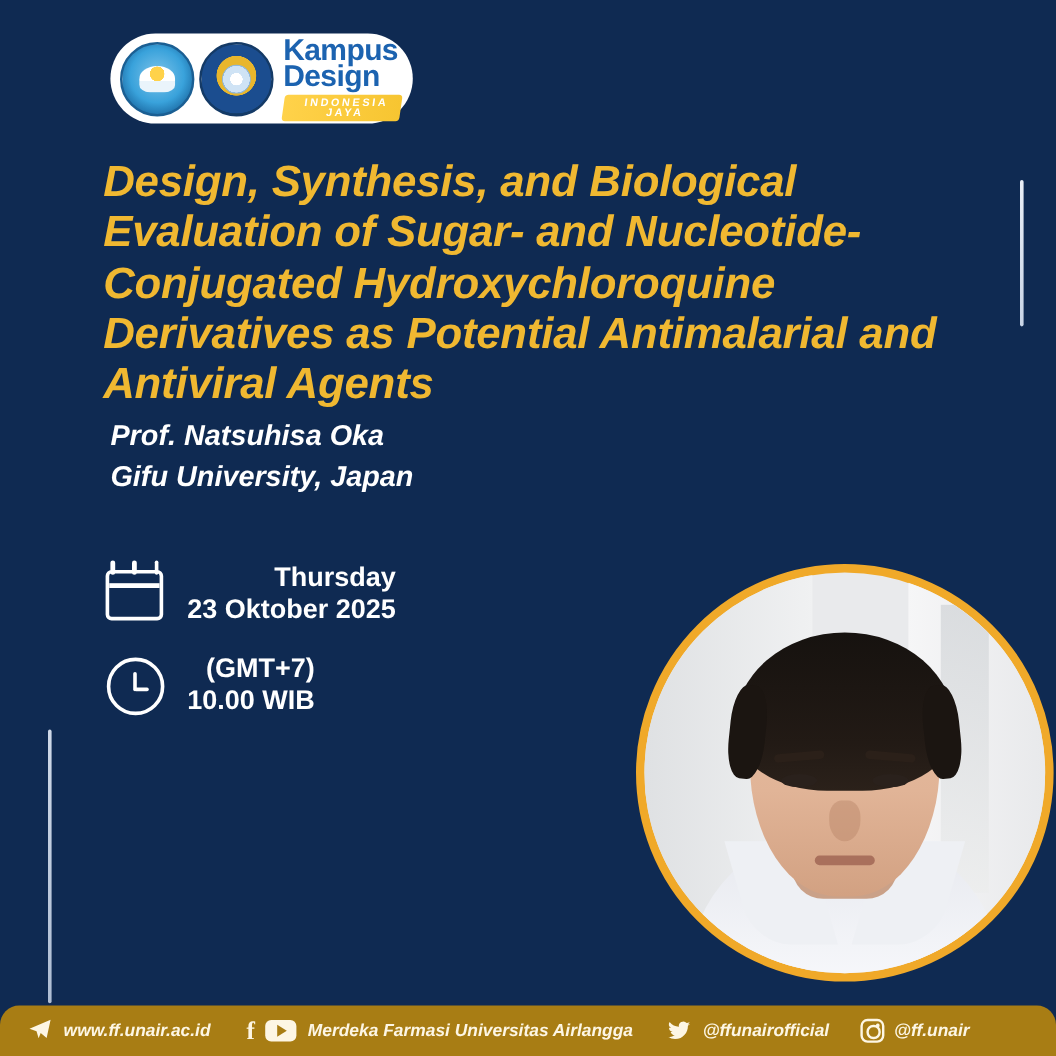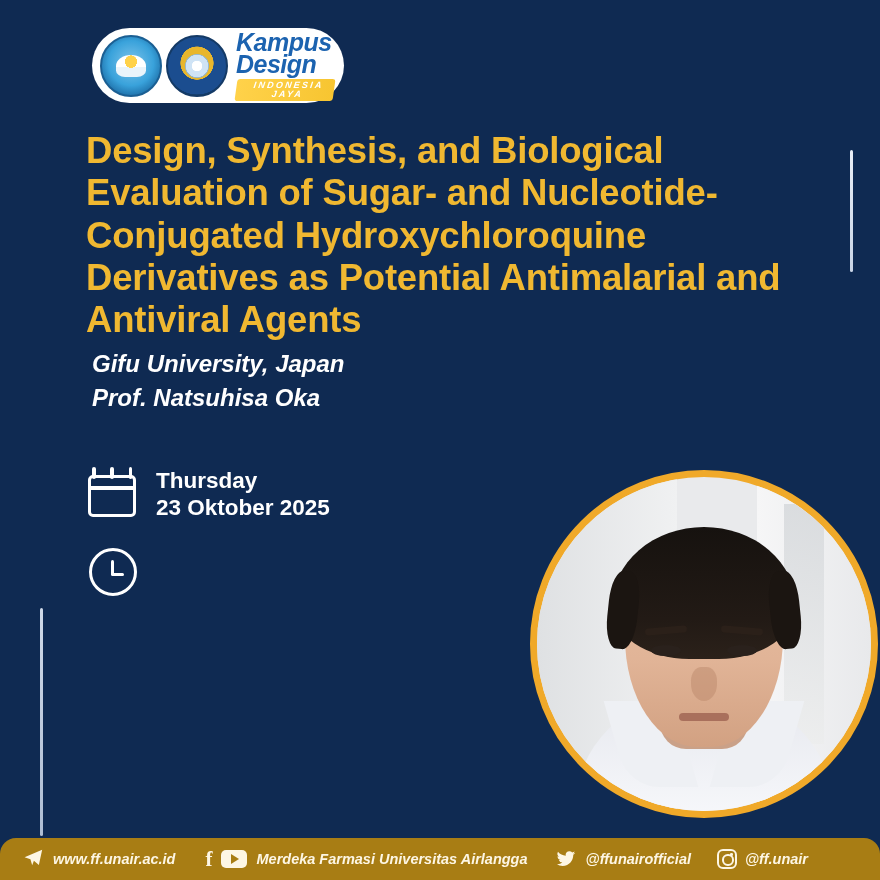--- a/index.html
+++ b/index.html
@@ -59,21 +59,21 @@
   .seal-unair{
     background:radial-gradient(circle at 50% 45%,#ffffff 0 16%,#e8b62c 17% 38%,#1b4d8f 39% 72%,#15406f 73% 100%);
     border:2px solid #143a66;
   }
   .seal-unair::after{
     content:"";position:absolute;left:50%;top:50%;
     transform:translate(-50%,-50%);
     width:24px;height:24px;border-radius:50%;
     background:radial-gradient(circle at 50% 50%,#ffffff 0 30%,#cfe3f5 31% 65%,#8fb8dd 66% 100%);
   }
-  .km-text{margin-left:8px;line-height:1;font-style:italic;}
+  .km-text{margin-left:8px;line-height:1;}
   .km-l1,.km-l2{
     font-weight:bold;color:#1c63b0;letter-spacing:-.5px;
   }
   .km-l1{font-size:25px;}
   .km-l2{font-size:25px;margin-top:-3px;}
   .km-band{
     margin-top:2px;
     background:linear-gradient(to right,#ffd24a,#f7c531);
     color:#ffffff;font-size:9px;font-weight:bold;
     letter-spacing:2.2px;text-align:center;
@@ -81,32 +81,33 @@
     border-radius:3px;
     transform:skewX(-8deg);
   }
 
   
   .title{
     position:absolute;left:86px;top:130px;width:760px;
     color:#f0b831;
     font-size:36.5px;font-weight:bold;line-height:1.16;
     letter-spacing:-.2px;
+    font-style:italic;
   }
 
   
   .speaker{
     position:absolute;left:92px;top:347px;width:560px;
     color:#ffffff;font-style:italic;font-weight:bold;
     font-size:24px;line-height:1.4;
   }
 
   
   .details{position:absolute;left:82px;top:463px;}
-  .drow{display:flex;align-items:center;margin-bottom:14px;}
+  .drow{display:flex;align-items:center;margin-bottom:14px;text-align:right;}
   .dicon{width:62px;height:62px;flex:0 0 auto;position:relative;}
   .dtext{
     color:#ffffff;font-weight:bold;font-size:22.5px;line-height:1.22;
     margin-left:12px;white-space:pre-line;
   }
 
   
   .ico-cal{
     position:absolute;left:6px;top:12px;width:48px;height:42px;
     border:3.5px solid #ffffff;border-radius:5px;box-sizing:border-box;
@@ -268,22 +269,22 @@
     <div class="km-text">
       <div class="km-l1">Kampus</div>
       <div class="km-l2">Design</div>
       <div class="km-band">INDONESIA JAYA</div>
     </div>
   </div>
 
   <div class="title">Design, Synthesis, and Biological Evaluation of Sugar- and Nucleotide-Conjugated Hydroxychloroquine Derivatives as Potential Antimalarial and Antiviral Agents</div>
 
   <div class="speaker">
+    <div>Prof. Natsuhisa Oka</div>
     <div>Gifu University, Japan</div>
-    <div>Prof. Natsuhisa Oka</div>
   </div>
 
   <div class="details">
 
     <div class="drow">
       <div class="dicon">
         <div class="cal-rings">
             <i></i>
             <i></i>
             <i></i>
@@ -291,20 +292,22 @@
         <div class="ico-cal"></div>
       </div>
       <div class="dtext">Thursday
 23 Oktober 2025</div>
     </div>
 
     <div class="drow">
       <div class="dicon">
         <div class="ico-clock"></div>
       </div>
+      <div class="dtext">(GMT+7)
+10.00 WIB</div>
     </div>
 
 
   </div>
 
   <div class="portrait">
     <div class="ph-bgl"></div>
     <div class="ph-bgr"></div>
     <div class="ph-panel"></div>
     <div class="ph-shirt"></div>

